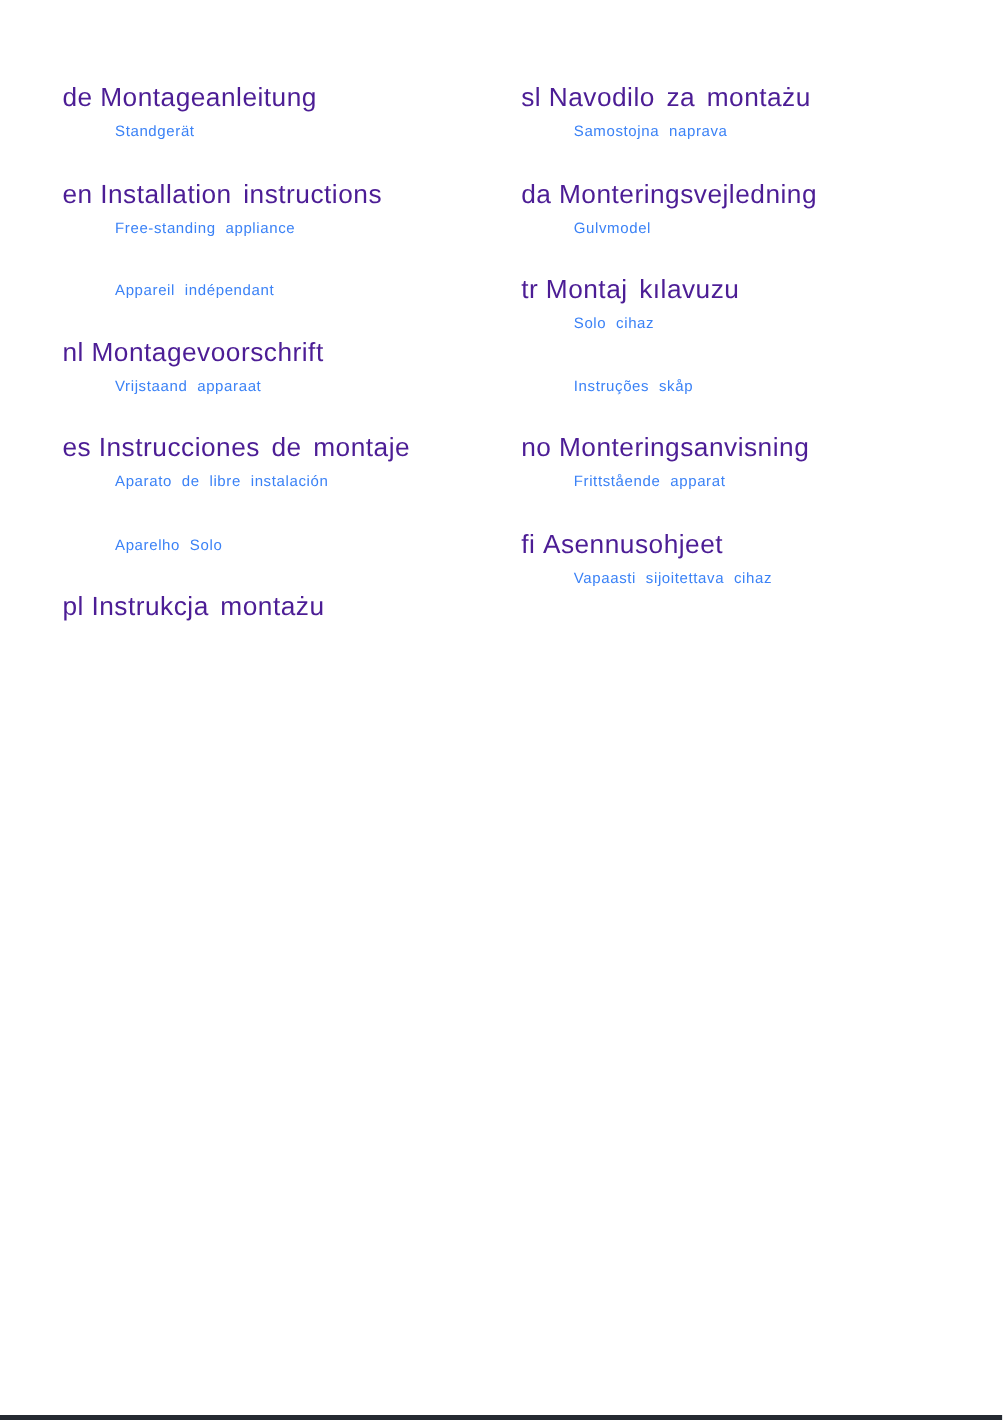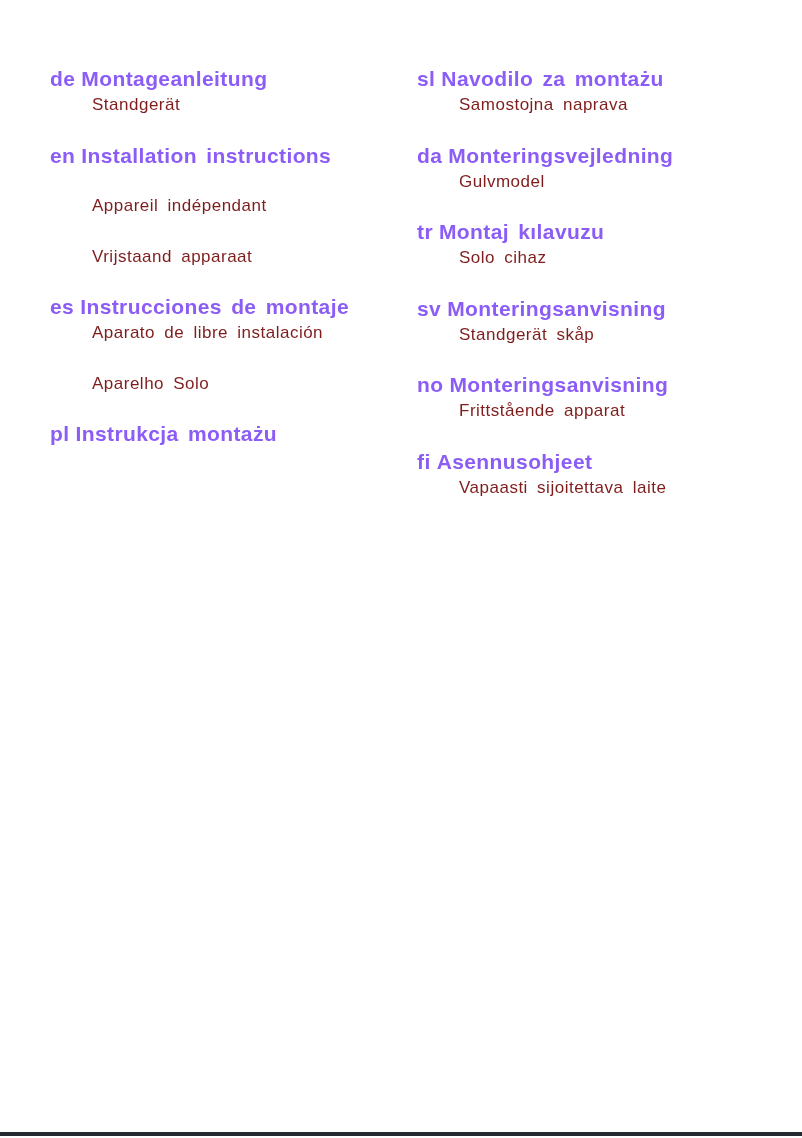--- a/index.html
+++ b/index.html
@@ -21,36 +21,36 @@
     top: 66px;
   }
   .col-left  { left: 50px;  width: 350px; }
   .col-right { left: 417px; width: 350px; }
   .entry {
     margin-bottom: 24.5px;
   }
   .entry-heading {
     font-size: 21px;
     line-height: 26px;
-    font-weight: bold;
+    font-weight: normal;
     letter-spacing: 0.4px;
     word-spacing: 3px;
-    color: #8b5cf6;
+    color: #4c1d95;
     white-space: nowrap;
   }
   .entry-heading .code {
     margin-right: 6px;
   }
   .entry-sub {
-    font-size: 17px;
+    font-size: 12px;
     line-height: 26px;
     padding-left: 42px;
     letter-spacing: 0.5px;
     word-spacing: 4px;
-    color: #7f1d1d;
+    color: #3b82f6;
     white-space: nowrap;
   }
   .footer-rule {
     position: absolute;
     left: 0;
     right: 0;
     bottom: 2px;
     height: 4px;
     background: #252a31;
   }
@@ -62,27 +62,29 @@
 
   <div class="col col-left">
 
     <div class="entry">
       <div class="entry-heading"><span class="code">de</span><span>Montageanleitung</span></div>
       <div class="entry-sub">Standgerät</div>
     </div>
 
     <div class="entry">
       <div class="entry-heading"><span class="code">en</span><span>Installation instructions</span></div>
+      <div class="entry-sub">Free-standing appliance</div>
     </div>
 
     <div class="entry">
       <div class="entry-sub">Appareil indépendant</div>
     </div>
 
     <div class="entry">
+      <div class="entry-heading"><span class="code">nl</span><span>Montagevoorschrift</span></div>
       <div class="entry-sub">Vrijstaand apparaat</div>
     </div>
 
     <div class="entry">
       <div class="entry-heading"><span class="code">es</span><span>Instrucciones de montaje</span></div>
       <div class="entry-sub">Aparato de libre instalación</div>
     </div>
 
     <div class="entry">
       <div class="entry-sub">Aparelho Solo</div>
@@ -105,31 +107,30 @@
       <div class="entry-heading"><span class="code">da</span><span>Monteringsvejledning</span></div>
       <div class="entry-sub">Gulvmodel</div>
     </div>
 
     <div class="entry">
       <div class="entry-heading"><span class="code">tr</span><span>Montaj kılavuzu</span></div>
       <div class="entry-sub">Solo cihaz</div>
     </div>
 
     <div class="entry">
-      <div class="entry-heading"><span class="code">sv</span><span>Monteringsanvisning</span></div>
-      <div class="entry-sub">Standgerät skåp</div>
+      <div class="entry-sub">Instruções skåp</div>
     </div>
 
     <div class="entry">
       <div class="entry-heading"><span class="code">no</span><span>Monteringsanvisning</span></div>
       <div class="entry-sub">Frittstående apparat</div>
     </div>
 
     <div class="entry">
       <div class="entry-heading"><span class="code">fi</span><span>Asennusohjeet</span></div>
-      <div class="entry-sub">Vapaasti sijoitettava laite</div>
+      <div class="entry-sub">Vapaasti sijoitettava cihaz</div>
     </div>
 
   </div>
 
   <div class="footer-rule" style="background: rgb(37, 42, 49);"></div>
 
 </div>
 
 </body></html>

